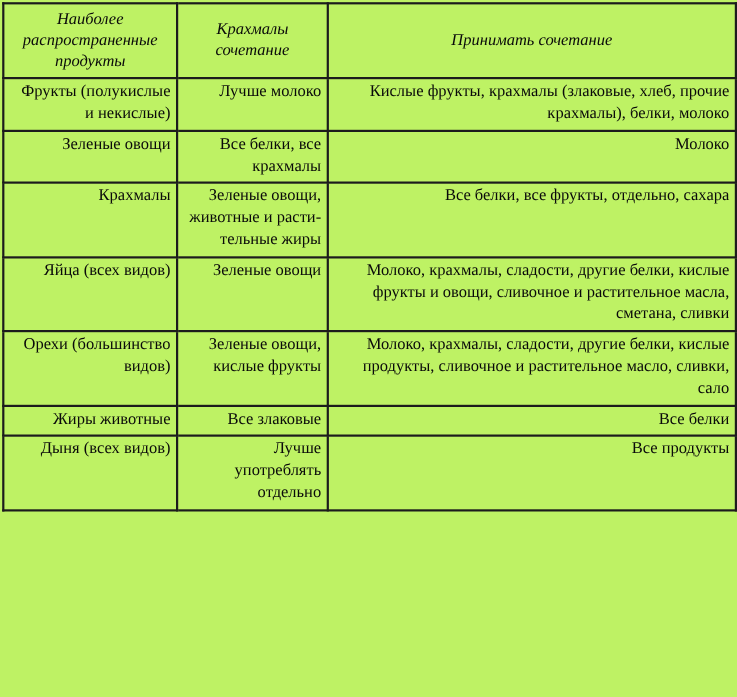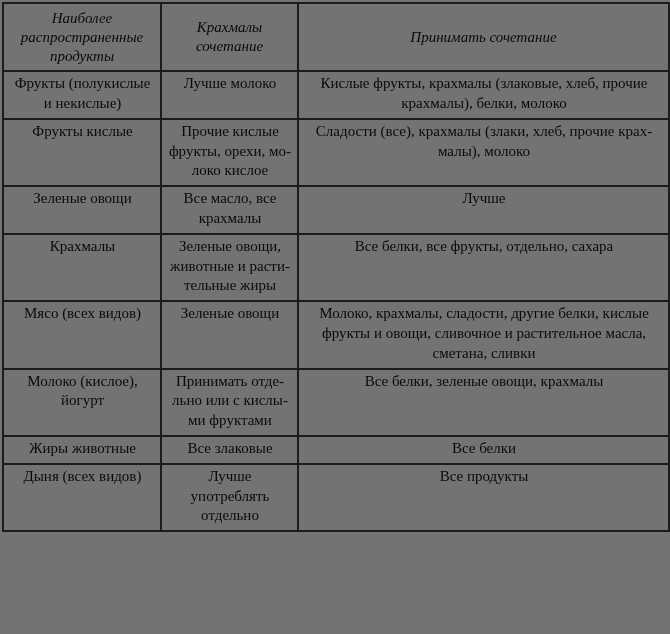--- a/index.html
+++ b/index.html
@@ -3,38 +3,38 @@
 <meta charset="utf-8">
 <style>
   html, body {
     margin: 0;
     padding: 0;
     background: #ffffff;
   }
   .page {
     width: 670px;
     height: 634px;
-    background: #737373;
+    background: #bef264;
     box-sizing: border-box;
     padding: 2px;
     overflow: hidden;
   }
   table.food-table {
     width: 666px;
     border-collapse: collapse;
     table-layout: fixed;
     font-family: "Liberation Serif", "DejaVu Serif", serif;
     font-size: 15px;
     color: #0a0a0a;
   }
   table.food-table th,
   table.food-table td {
     border: 2px solid #1c1c1c;
     vertical-align: top;
-    text-align: center;
+    text-align: right;
     padding: 2px 5px 4px 6px;
     line-height: 1.32;
     white-space: pre-line;
     overflow: hidden;
   }
   table.food-table th {
     font-style: italic;
     font-weight: normal;
     text-align: center;
     vertical-align: middle;
@@ -64,54 +64,47 @@
     </thead>
     <tbody>
         <tr>
           <td>Фрукты (полукислые
 и некислые)</td>
           <td>Лучше молоко</td>
           <td>Кислые фрукты, крахмалы (злаковые, хлеб, прочие
 крахмалы), белки, молоко</td>
         </tr>
         <tr>
-          <td>Фрукты кислые</td>
-          <td>Прочие кислые
-фрукты, орехи, мо-
-локо кислое</td>
-          <td>Сладости (все), крахмалы (злаки, хлеб, прочие крах-
-малы), молоко</td>
-        </tr>
-        <tr>
           <td>Зеленые овощи</td>
-          <td>Все масло, все
+          <td>Все белки, все
 крахмалы</td>
-          <td>Лучше</td>
+          <td>Молоко</td>
         </tr>
         <tr>
           <td>Крахмалы</td>
           <td>Зеленые овощи,
 животные и расти-
 тельные жиры</td>
           <td>Все белки, все фрукты, отдельно, сахара</td>
         </tr>
         <tr>
-          <td>Мясо (всех видов)</td>
+          <td>Яйца (всех видов)</td>
           <td>Зеленые овощи</td>
           <td>Молоко, крахмалы, сладости, другие белки, кислые
 фрукты и овощи, сливочное и растительное масла,
 сметана, сливки</td>
         </tr>
         <tr>
-          <td>Молоко (кислое),
-йогурт</td>
-          <td>Принимать отде-
-льно или с кислы-
-ми фруктами</td>
-          <td>Все белки, зеленые овощи, крахмалы</td>
+          <td>Орехи (большинство
+видов)</td>
+          <td>Зеленые овощи,
+кислые фрукты</td>
+          <td>Молоко, крахмалы, сладости, другие белки, кислые
+продукты, сливочное и растительное масло, сливки,
+сало</td>
         </tr>
         <tr>
           <td>Жиры животные</td>
           <td>Все злаковые</td>
           <td>Все белки</td>
         </tr>
         <tr>
           <td>Дыня (всех видов)</td>
           <td>Лучше употреблять
 отдельно</td>

